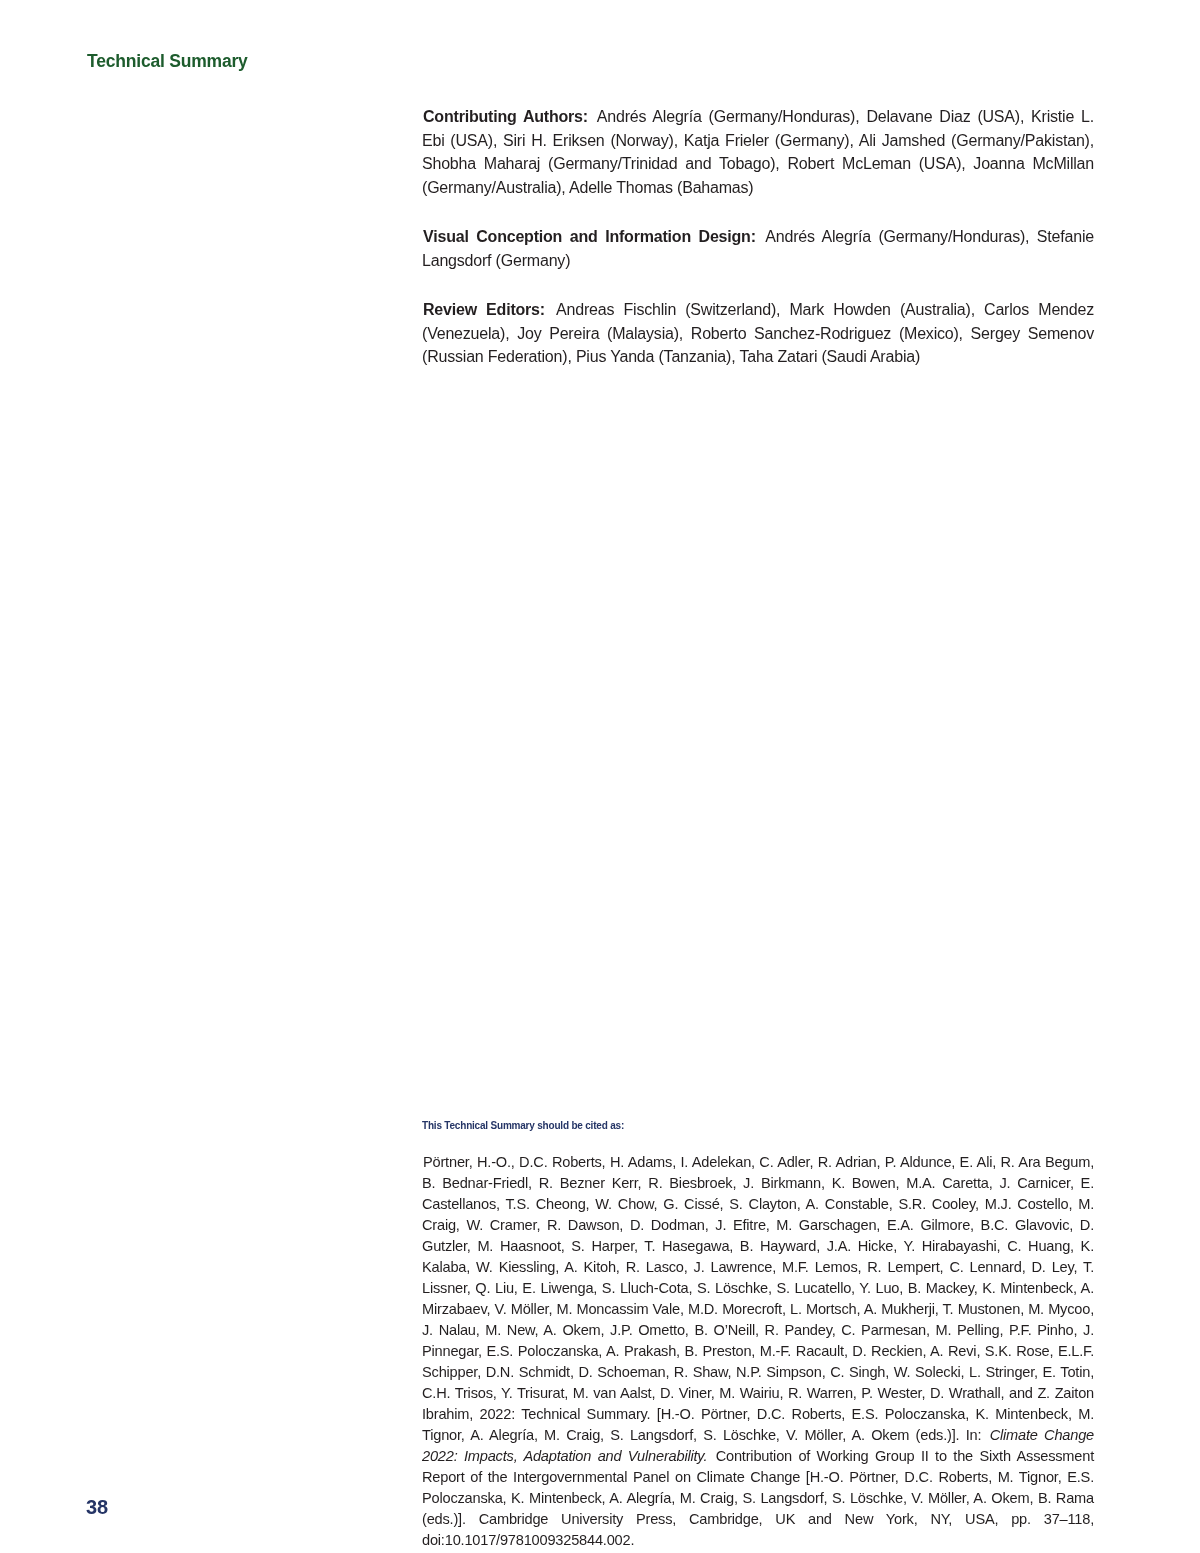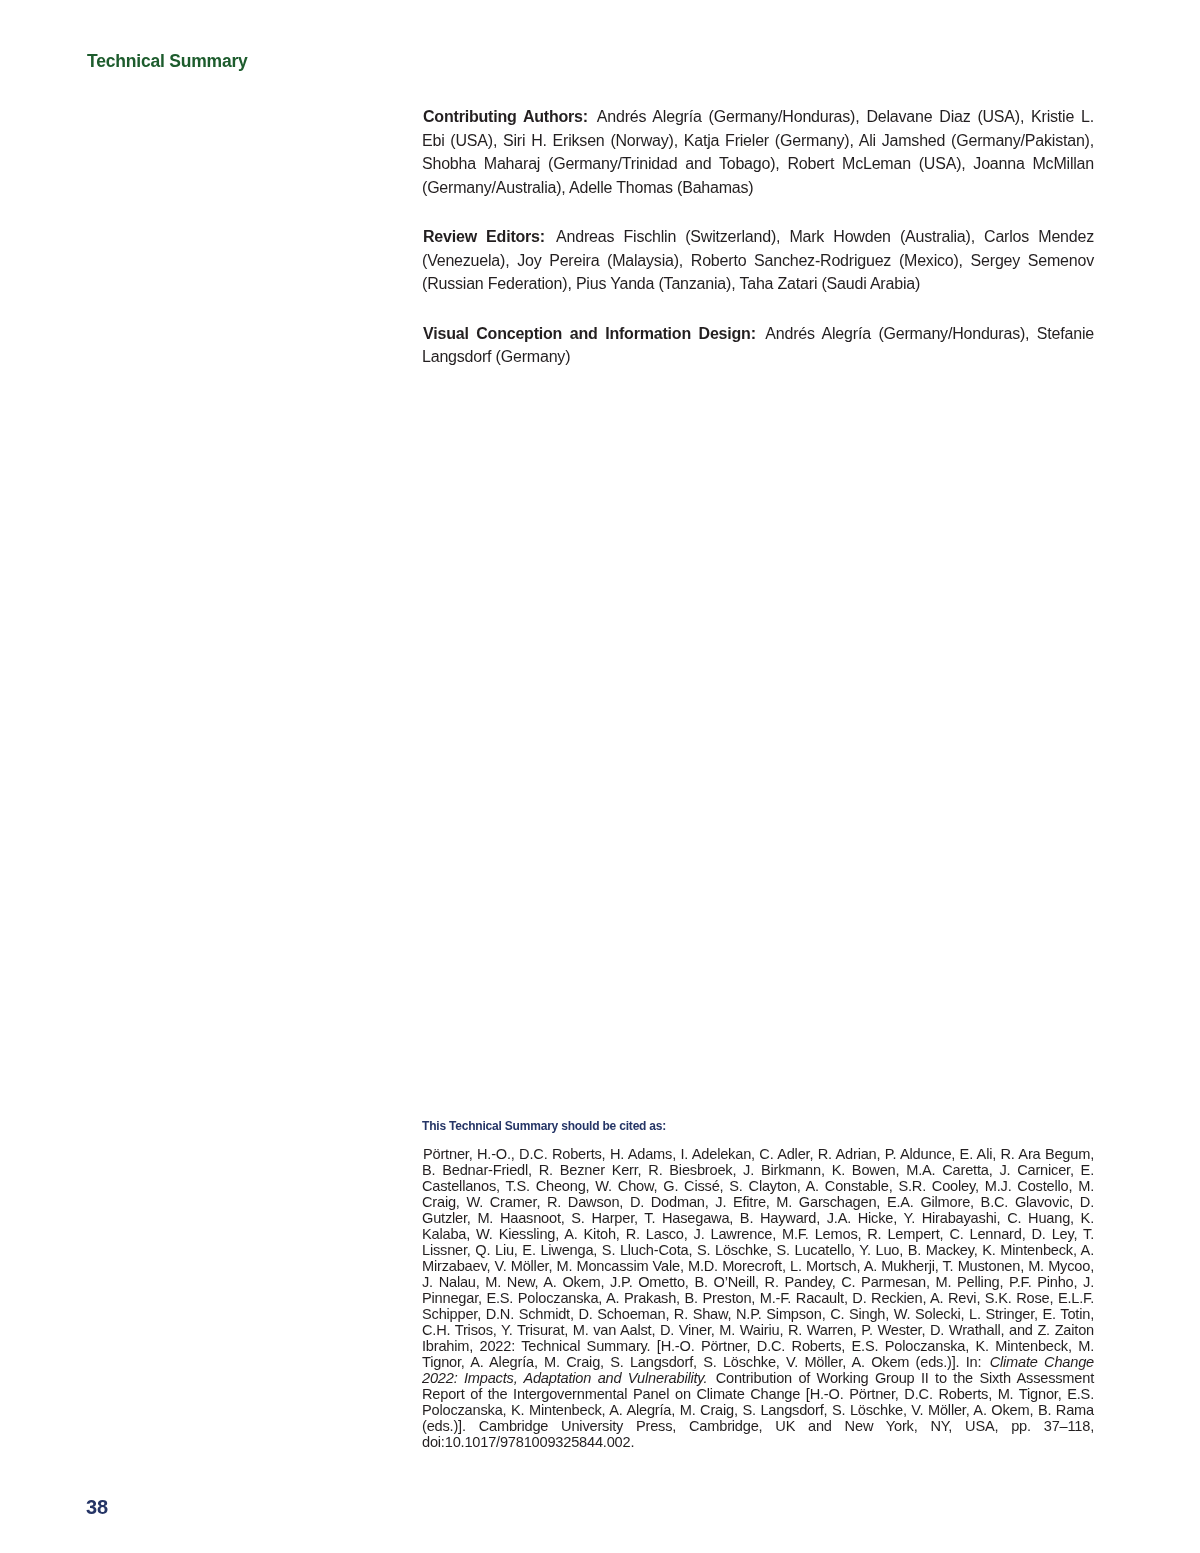--- a/index.html
+++ b/index.html
@@ -66,30 +66,30 @@
     font-weight:bold;
     color:var(--text);
   }
   .citation-block{
     position:absolute;
     left:418px;
     top:1112px;
     width:676px;
   }
   .citation-heading{
-    font-size:12px;
+    font-size:10px;
     line-height:20px;
     font-weight:bold;
     color:var(--navy);
     letter-spacing:-0.2px;
-    margin-bottom:8px;
+    margin-bottom:14px;
   }
   .citation-text{
     font-size:14.6px;
-    line-height:16px;
+    line-height:21px;
     color:var(--text);
     text-align:justify;
     letter-spacing:-0.2px;
   }
   .citation-text em{
     font-style:italic;
   }
   .page-number{
     position:absolute;
     left:83px;
@@ -105,23 +105,23 @@
 <div class="page">
 
   <div class="page-header">
     <span class="page-title">Technical Summary</span>
   </div>
 
 
   <div class="content">
     <p><strong>Contributing Authors:</strong> <span>Andrés Alegría (Germany/Honduras), Delavane Diaz (USA), Kristie L. Ebi (USA), Siri H. Eriksen (Norway), Katja Frieler (Germany), Ali Jamshed (Germany/Pakistan), Shobha Maharaj (Germany/Trinidad and Tobago), Robert McLeman (USA), Joanna McMillan (Germany/Australia), Adelle Thomas (Bahamas)</span></p>
 
+    <p><strong>Visual Conception and Information Design:</strong> <span>Andrés Alegría (Germany/Honduras), Stefanie Langsdorf (Germany)</span></p>
+
     <p><strong>Review Editors:</strong> <span>Andreas Fischlin (Switzerland), Mark Howden (Australia), Carlos Mendez (Venezuela), Joy Pereira (Malaysia), Roberto Sanchez-Rodriguez (Mexico), Sergey Semenov (Russian Federation), Pius Yanda (Tanzania), Taha Zatari (Saudi Arabia)</span></p>
-
-    <p><strong>Visual Conception and Information Design:</strong> <span>Andrés Alegría (Germany/Honduras), Stefanie Langsdorf (Germany)</span></p>
   </div>
 
   <div class="citation-block">
     <p class="citation-heading">This Technical Summary should be cited as:</p>
     <p class="citation-text"><span>Pörtner, H.-O., D.C. Roberts, H. Adams, I. Adelekan, C. Adler, R. Adrian, P. Aldunce, E. Ali, R. Ara Begum, B. Bednar-Friedl, R. Bezner Kerr, R. Biesbroek, J. Birkmann, K. Bowen, M.A. Caretta, J. Carnicer, E. Castellanos, T.S. Cheong, W. Chow, G. Cissé, S. Clayton, A. Constable, S.R. Cooley, M.J. Costello, M. Craig, W. Cramer, R. Dawson, D. Dodman, J. Efitre, M. Garschagen, E.A. Gilmore, B.C. Glavovic, D. Gutzler, M. Haasnoot, S. Harper, T. Hasegawa, B. Hayward, J.A. Hicke, Y. Hirabayashi, C. Huang, K. Kalaba, W. Kiessling, A. Kitoh, R. Lasco, J. Lawrence, M.F. Lemos, R. Lempert, C. Lennard, D. Ley, T. Lissner, Q. Liu, E. Liwenga, S. Lluch-Cota, S. Löschke, S. Lucatello, Y. Luo, B. Mackey, K. Mintenbeck, A. Mirzabaev, V. Möller, M. Moncassim Vale, M.D. Morecroft, L. Mortsch, A. Mukherji, T. Mustonen, M. Mycoo, J. Nalau, M. New, A. Okem, J.P. Ometto, B. O’Neill, R. Pandey, C. Parmesan, M. Pelling, P.F. Pinho, J. Pinnegar, E.S. Poloczanska, A. Prakash, B. Preston, M.-F. Racault, D. Reckien, A. Revi, S.K. Rose, E.L.F. Schipper, D.N. Schmidt, D. Schoeman, R. Shaw, N.P. Simpson, C. Singh, W. Solecki, L. Stringer, E. Totin, C.H. Trisos, Y. Trisurat, M. van Aalst, D. Viner, M. Wairiu, R. Warren, P. Wester, D. Wrathall, and Z. Zaiton Ibrahim, 2022: Technical Summary. [H.-O. Pörtner, D.C. Roberts, E.S. Poloczanska, K. Mintenbeck, M. Tignor, A. Alegría, M. Craig, S. Langsdorf, S. Löschke, V. Möller, A. Okem (eds.)]. In: </span><em>Climate Change 2022: Impacts, Adaptation and Vulnerability.</em><span> Contribution of Working Group II to the Sixth Assessment Report of the Intergovernmental Panel on Climate Change [H.-O. Pörtner, D.C. Roberts, M. Tignor, E.S. Poloczanska, K. Mintenbeck, A. Alegría, M. Craig, S. Langsdorf, S. Löschke, V. Möller, A. Okem, B. Rama (eds.)]. Cambridge University Press, Cambridge, UK and New York, NY, USA, pp. 37–118, doi:10.1017/9781009325844.002.</span></p>
   </div>
 
   <div class="page-number">38</div>
 
 </div>

